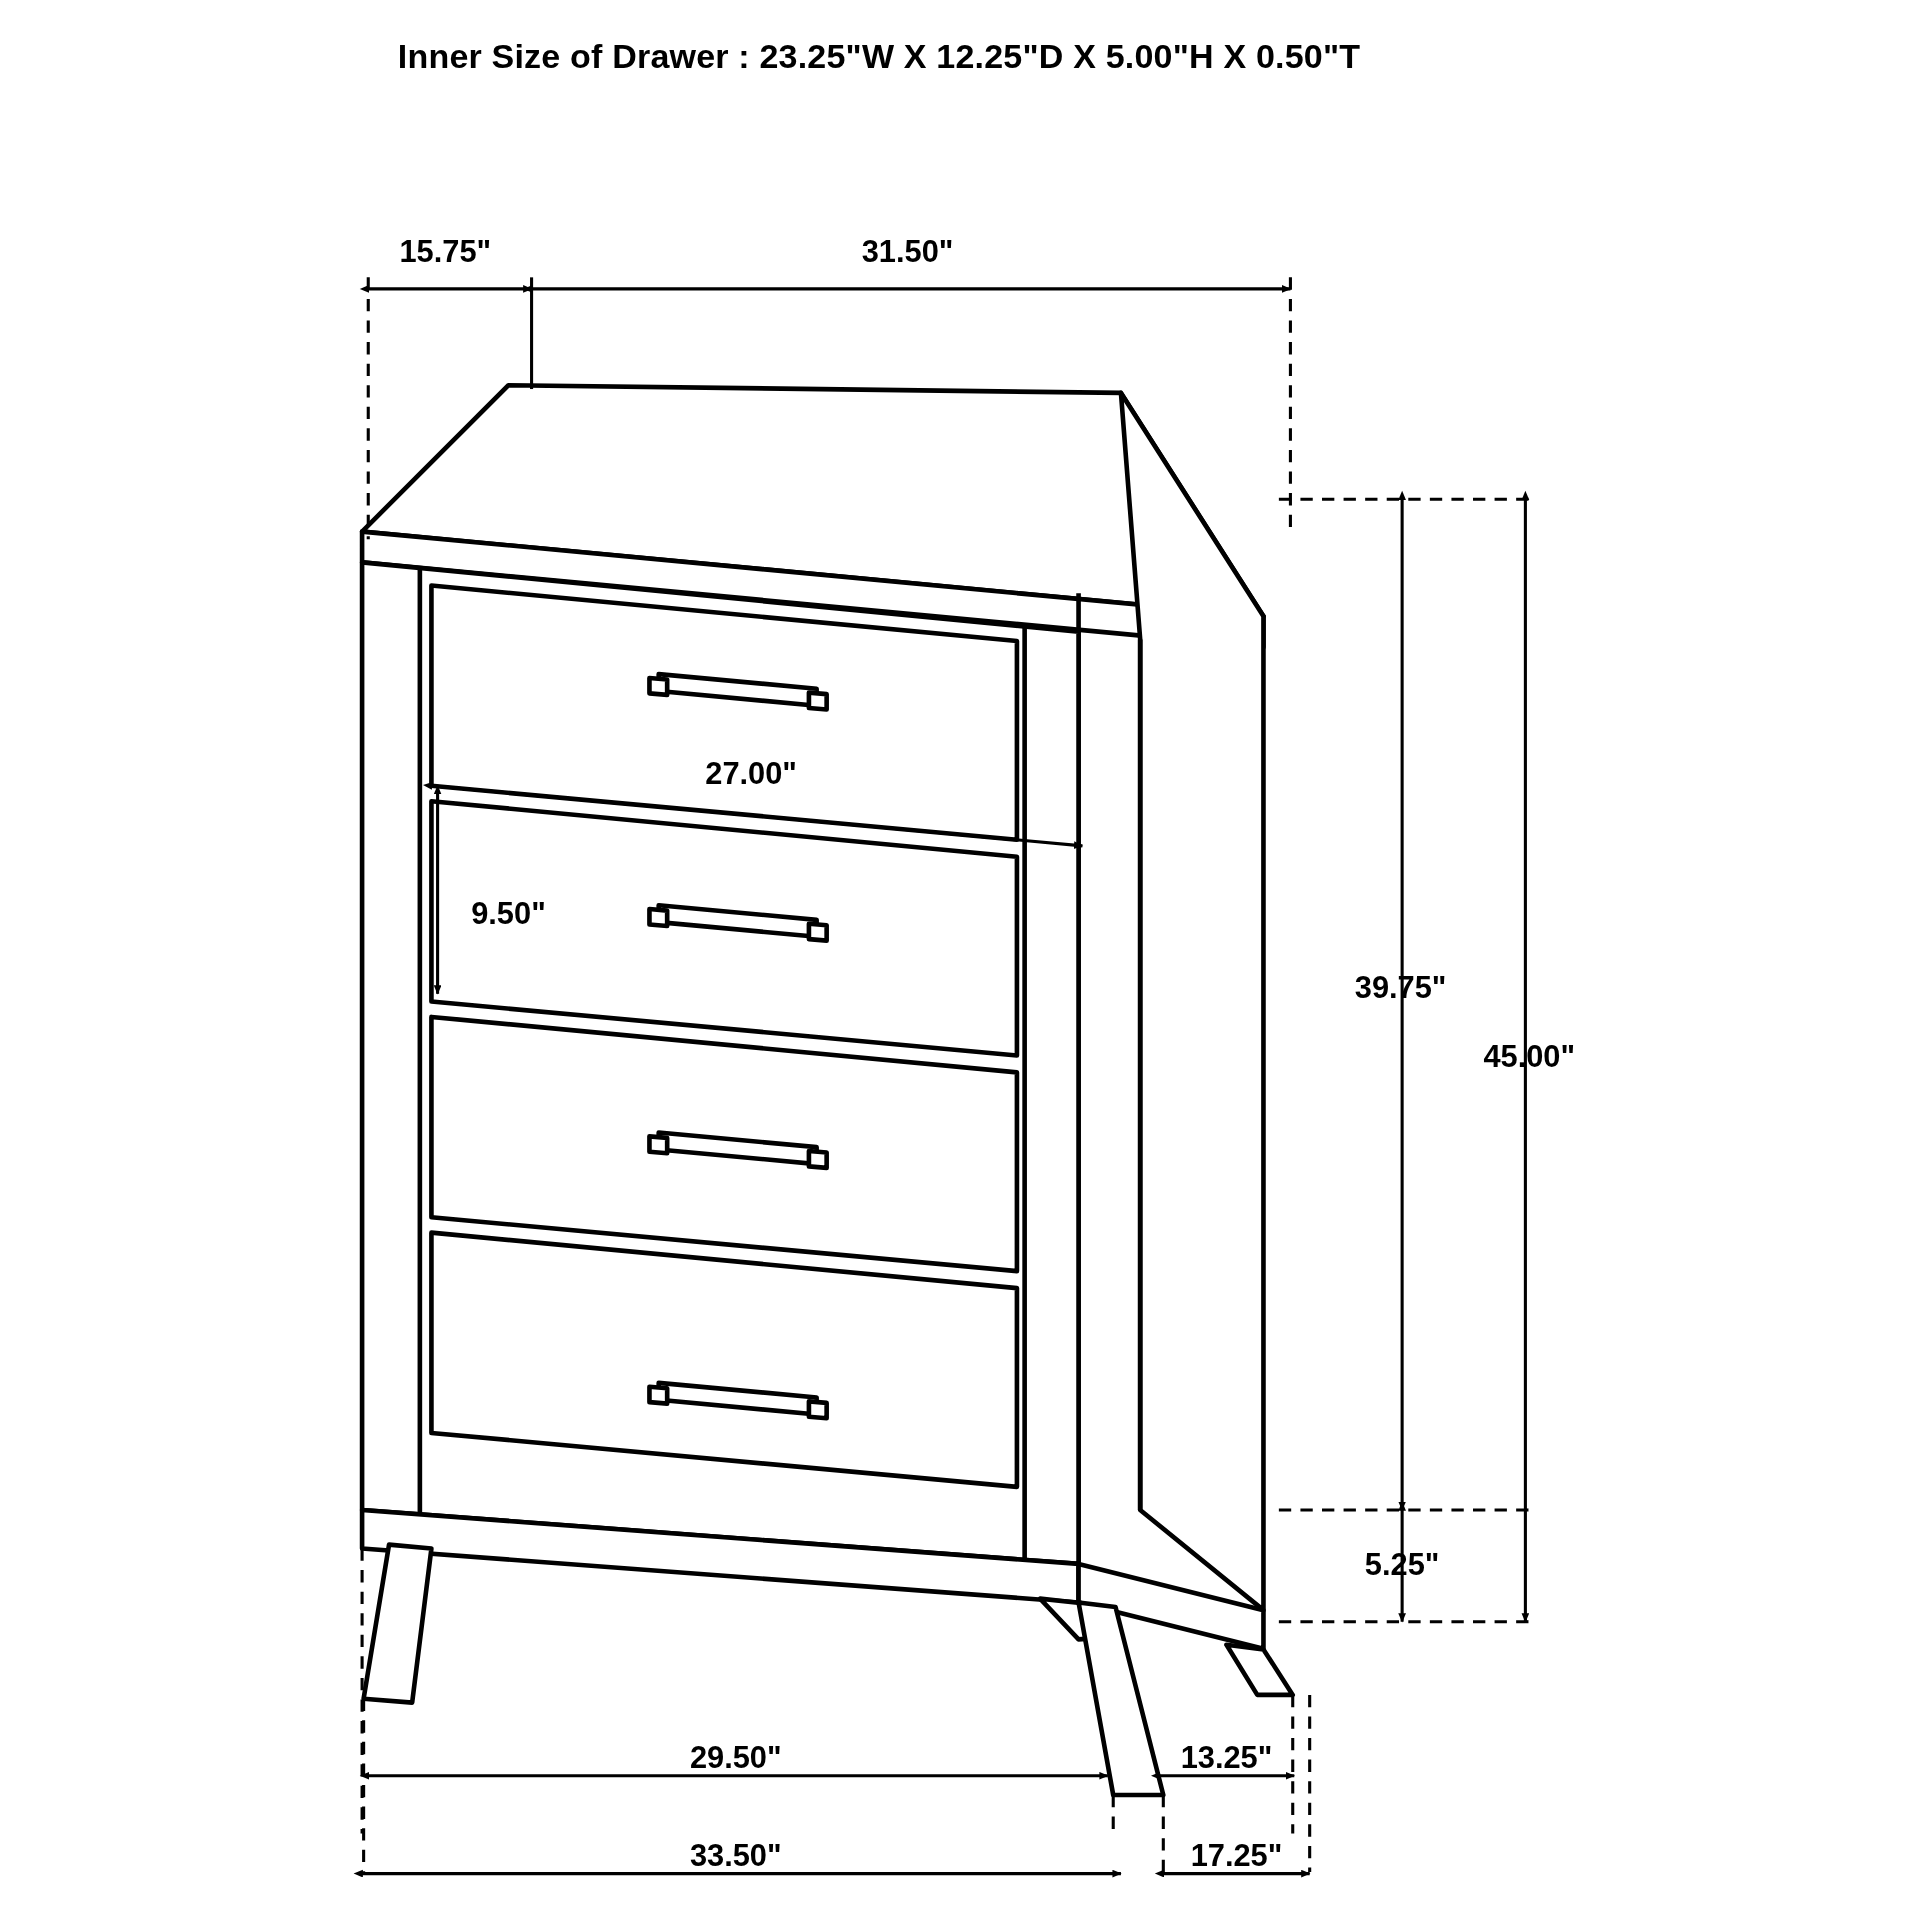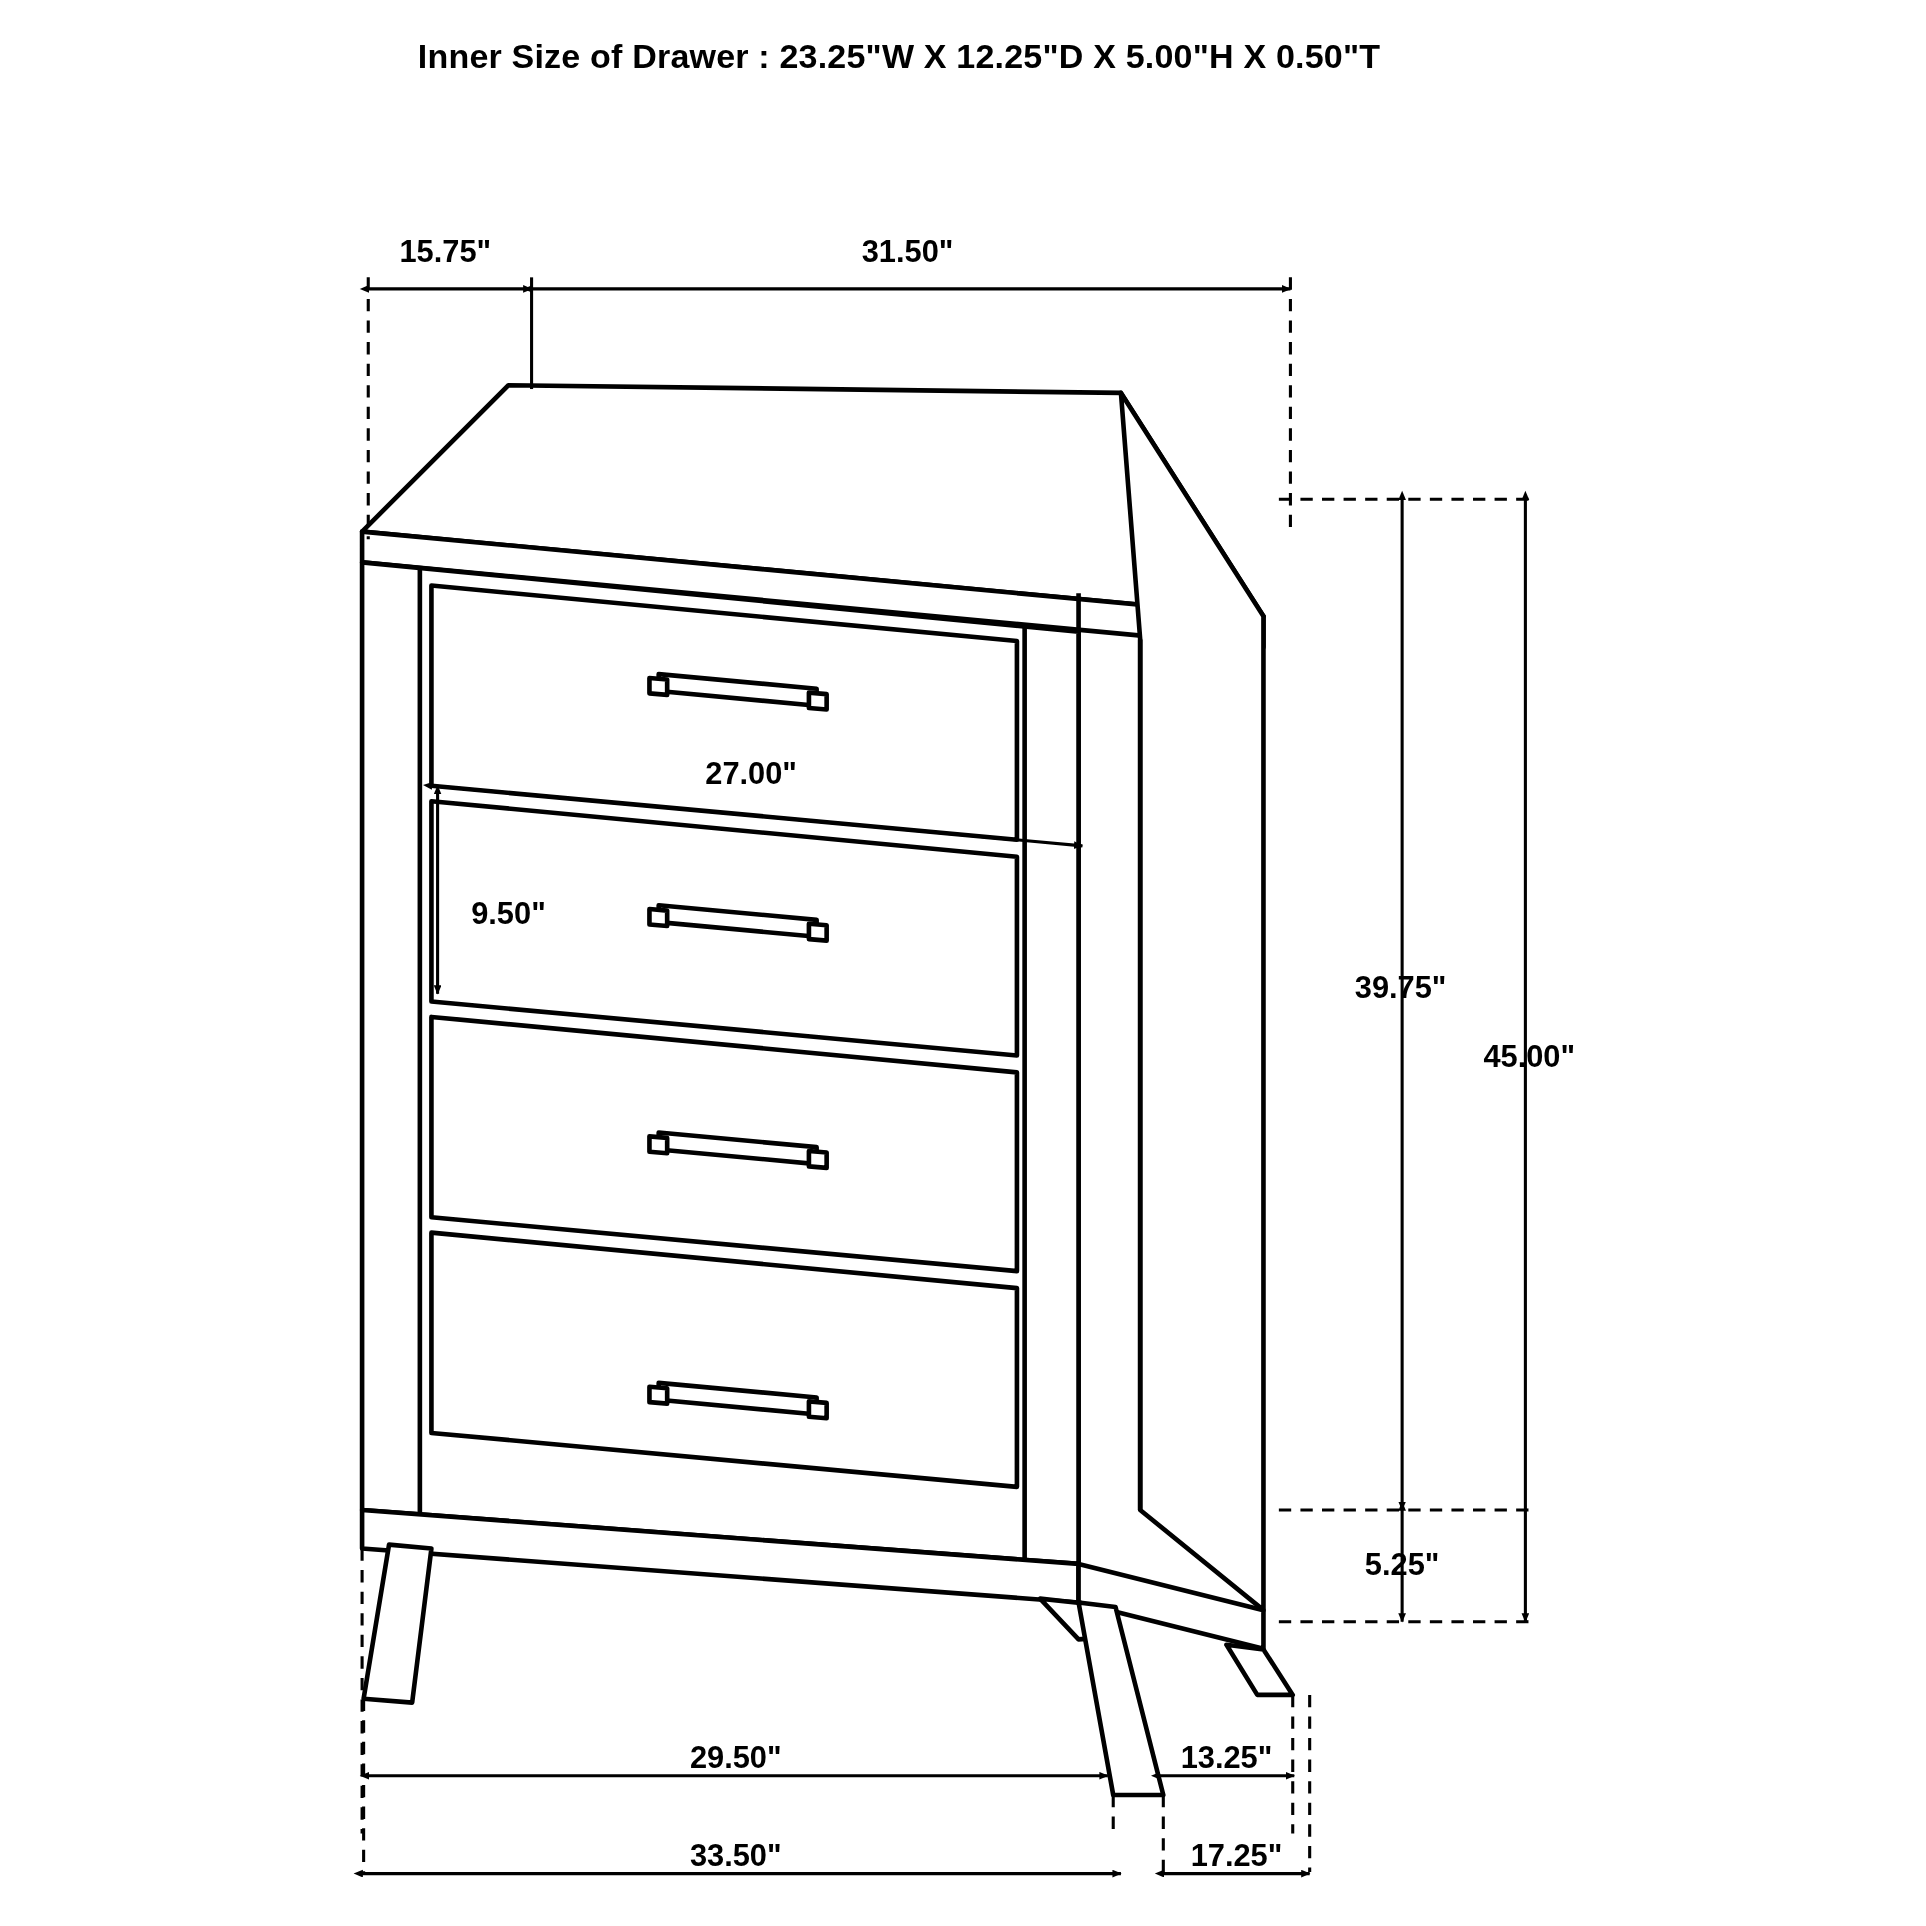--- a/index.html
+++ b/index.html
@@ -14,29 +14,28 @@
     color: #000000;
     overflow: hidden;
   }
   #stage {
     position: relative;
     width: 1926px;
     height: 1926px;
   }
   #title {
     position: absolute;
-    left: 0;
+    left: 12px;
     top: 37px;
     width: 1734px;
     text-align: center;
     font-size: 34px;
     font-weight: bold;
     letter-spacing: 0.2px;
     white-space: nowrap;
-    padding-left: 32px;
   }
   svg#drawing {
     position: absolute;
     left: 0;
     top: 0;
     width: 1926px;
     height: 1926px;
   }
   .dimtext {
     font-family: "Liberation Sans", sans-serif;

